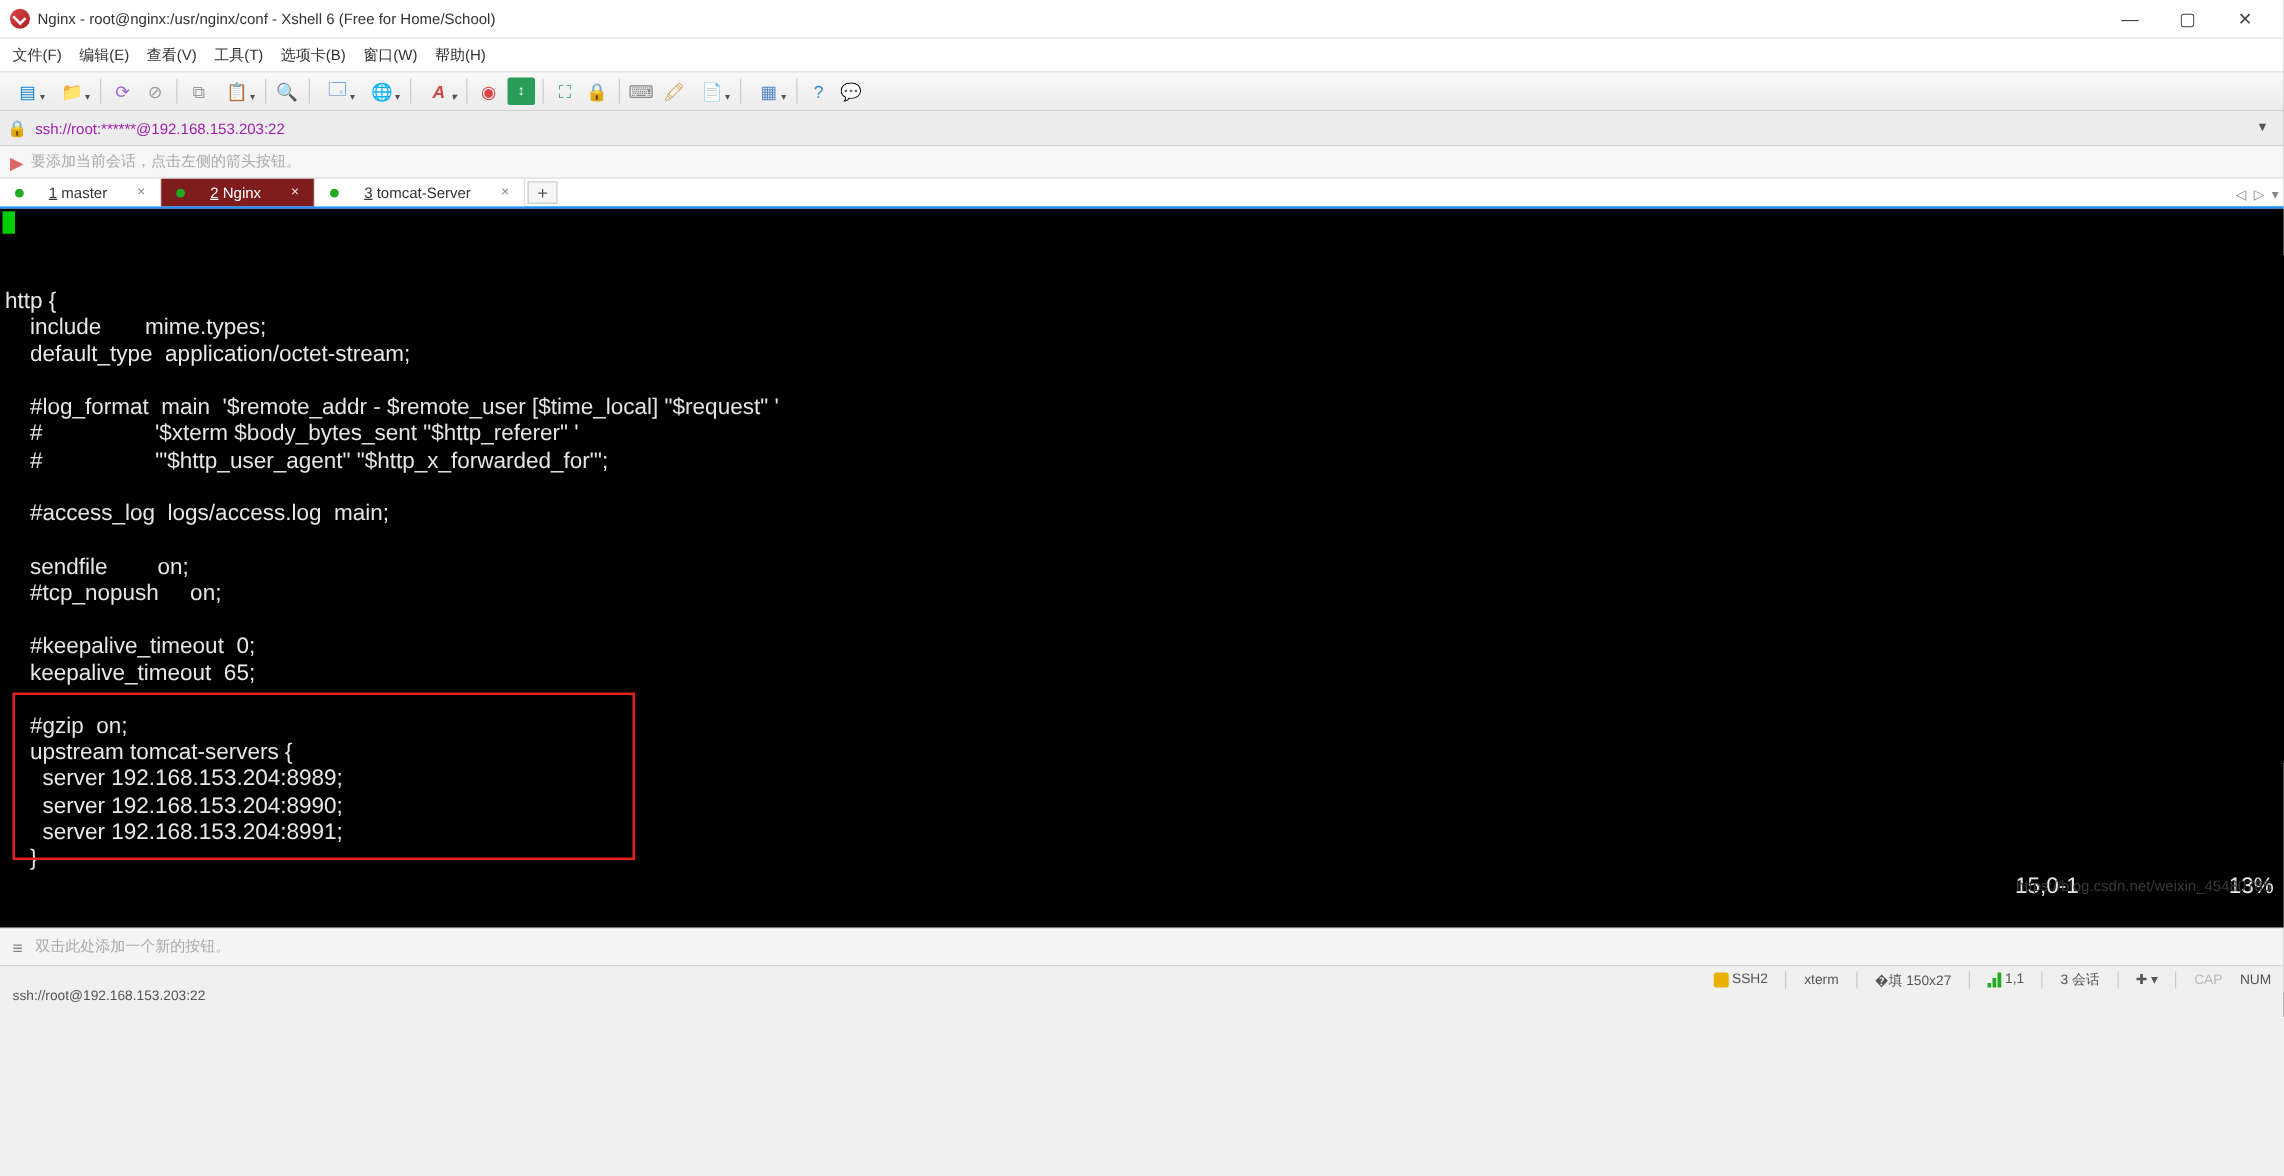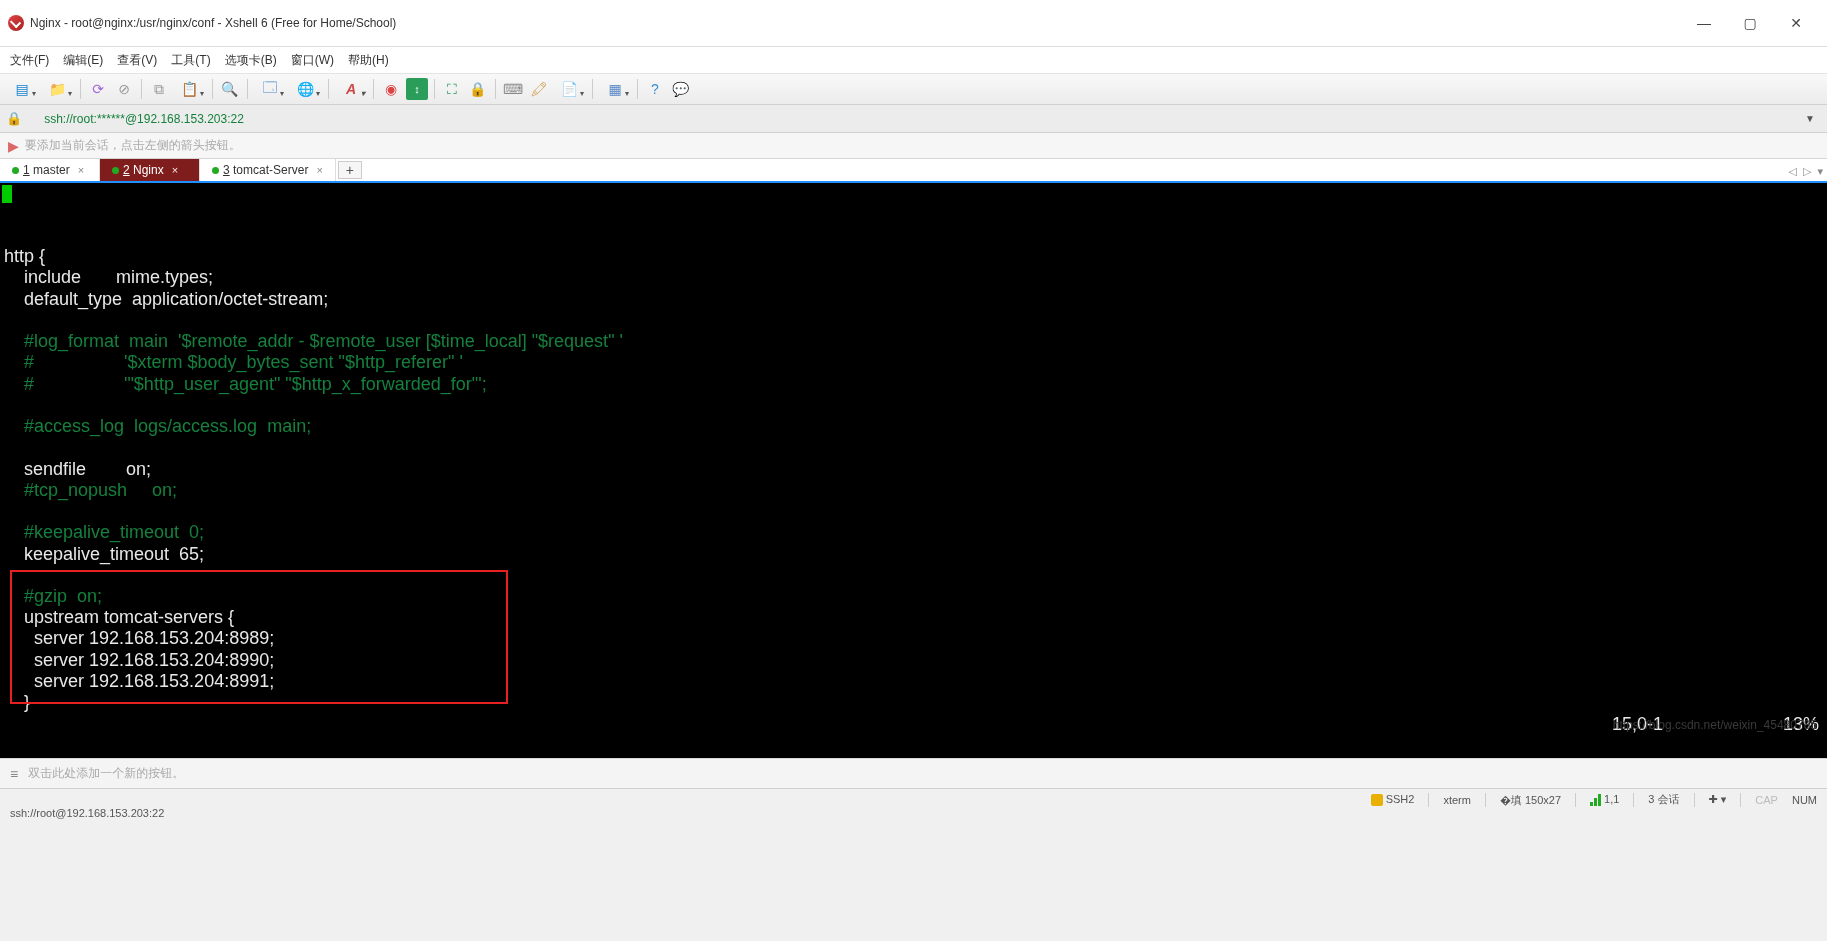--- a/index.html
+++ b/index.html
@@ -1,53 +1,53 @@
 <!DOCTYPE html>
 <html><head>
 <meta charset="utf-8">
 <style>
 * { margin: 0; padding: 0; box-sizing: border-box; font-family: "Microsoft YaHei", "Segoe UI", Tahoma, sans-serif; }
 body { background: #f0f0f0; font-size: 12px; color: #333; overflow: hidden; width: 1827px; height: 941px; }
 
-.titlebar { height: 47px; display: flex; align-items: center; padding: 0 8px; background: #fff; border-bottom: 1px solid #ddd; }
+.titlebar { height: 31px; display: flex; align-items: center; padding: 0 8px; background: #fff; border-bottom: 1px solid #ddd; }
 .titlebar .app-icon { width: 16px; height: 16px; border-radius: 50%; background: linear-gradient(135deg,#d44,#a22); margin-right: 6px; position: relative; }
 .titlebar .app-icon:after { content:""; position:absolute; left:4px; top:3px; width:5px; height:7px; border:2px solid #fff; border-top:none; border-right:none; transform:rotate(-45deg);}
 .titlebar .title-text { flex: 0 0 auto; }
 .titlebar .spacer { flex: 1; }
 .win-btn { width: 46px; height: 30px; display:flex; align-items:center; justify-content:center; font-size:14px; color:#444; }
 
 .menubar { height: 26px; display:flex; align-items:center; padding: 0 10px; gap: 14px; background:#fff; }
 .menubar span { cursor:default; }
 
 .toolbar { height: 32px; display:flex; align-items:center; padding: 0 6px; gap:4px; background: linear-gradient(#f8f8f8,#ececec); border-top:1px solid #e4e4e4; border-bottom:1px solid #d0d0d0; }
 .tb-btn { width:22px; height:22px; display:flex; align-items:center; justify-content:center; border-radius:2px; font-size:14px; color:#555; }
 .tb-btn.dd { width:32px; position:relative; }
 .tb-btn.dd:after { content:"▾"; font-size:8px; color:#555; position:absolute; right:2px; bottom:2px;}
 .tb-sep { width:1px; height:20px; background:#ccc; margin:0 2px;}
 
 .addrbar { height:28px; display:flex; align-items:center; padding:0 6px; background:#ececec; border-bottom:1px solid #d0d0d0; }
 .addrbar .lock { color:#b8a76a; margin-right:6px; font-size:13px;}
-.addrbar .url { color:#15803d; flex:1;margin-left:16px; }
+.addrbar .url { color:#a21caf; flex:1; }
 .addrbar .drop { color:#555; font-size:10px; padding:0 6px;}
 
 .hintbar { height:26px; display:flex; align-items:center; padding:0 8px; background:#f6f6f6; border-bottom:1px solid #d6d6d6; color:#aaa;}
 .hintbar .flag { color:#d66; margin-right:6px; font-size:14px;}
 
 .tabbar { height:24px; display:flex; align-items:stretch; background:#fff; border-bottom:2px solid #1e90ff; position:relative;}
-.tab { display:flex; align-items:center; padding:0 12px; gap:4px; border-right:1px solid #ddd; background:#fff; font-size:12px; min-width:100px;}
+.tab { display:flex; align-items:center; padding:0 12px; gap:20px; border-right:1px solid #ddd; background:#fff; font-size:12px; min-width:100px;}
 .tab.active { background:#7f1d1d; color:#fff; font-weight:normal;}
 .tab .dot { width:7px; height:7px; border-radius:50%; background:#2a2;}
 .tab .close { font-size:11px; opacity:.6; margin-left:4px;}
 .tab.active .close { color:#fff; opacity:.9;}
 .tab-add { width:24px; display:flex; align-items:center; justify-content:center; border:1px solid #ccc; margin:2px; font-size:14px; color:#555; background:#f6f6f6;}
 .tab-nav { position:absolute; right:4px; top:0; height:24px; display:flex; align-items:center; gap:6px; color:#888; font-size:11px;}
 
 .terminal { height: 575px; background:#000; color:#e8e8e8; font-family:"Consolas","Courier New",monospace; font-size:18px; line-height:1.18; padding:4px; position:relative; white-space:pre; overflow:hidden;}
 .cursor-block { position:absolute; left:2px; top:2px; width:10px; height:18px; background:#0c0; }
-.terminal .c { color:#15803d; }
+.terminal .c { color:#e5e5e5; }
 .red-box { position:absolute; left:10px; top:387px; width:498px; height:134px; border:2px solid #e62020; pointer-events:none;}
 .red-note { position:absolute; left:450px; top:420px; color:#e62020; font-size:22px; font-family:"Microsoft YaHei",sans-serif; white-space:nowrap;}
 .term-status { position:absolute; right:8px; bottom:2px; color:#e8e8e8; font-family:"Consolas",monospace; font-size:18px;}
 .term-status span.pct { margin-left:120px;}
 .watermark { position:absolute; right:10px; bottom:26px; color:#3a3a3a; font-size:12px; font-family:sans-serif;}
 .terminal .codeblock { position:absolute; left:4px; top:42px; }
 
 .bottombar { height:30px; display:flex; align-items:center; padding:0 10px; background:#f4f4f4; border-top:1px solid #d6d6d6; color:#aaa;}
 .bottombar .menu-icon { color:#888; margin-right:10px; font-size:14px;}
 

